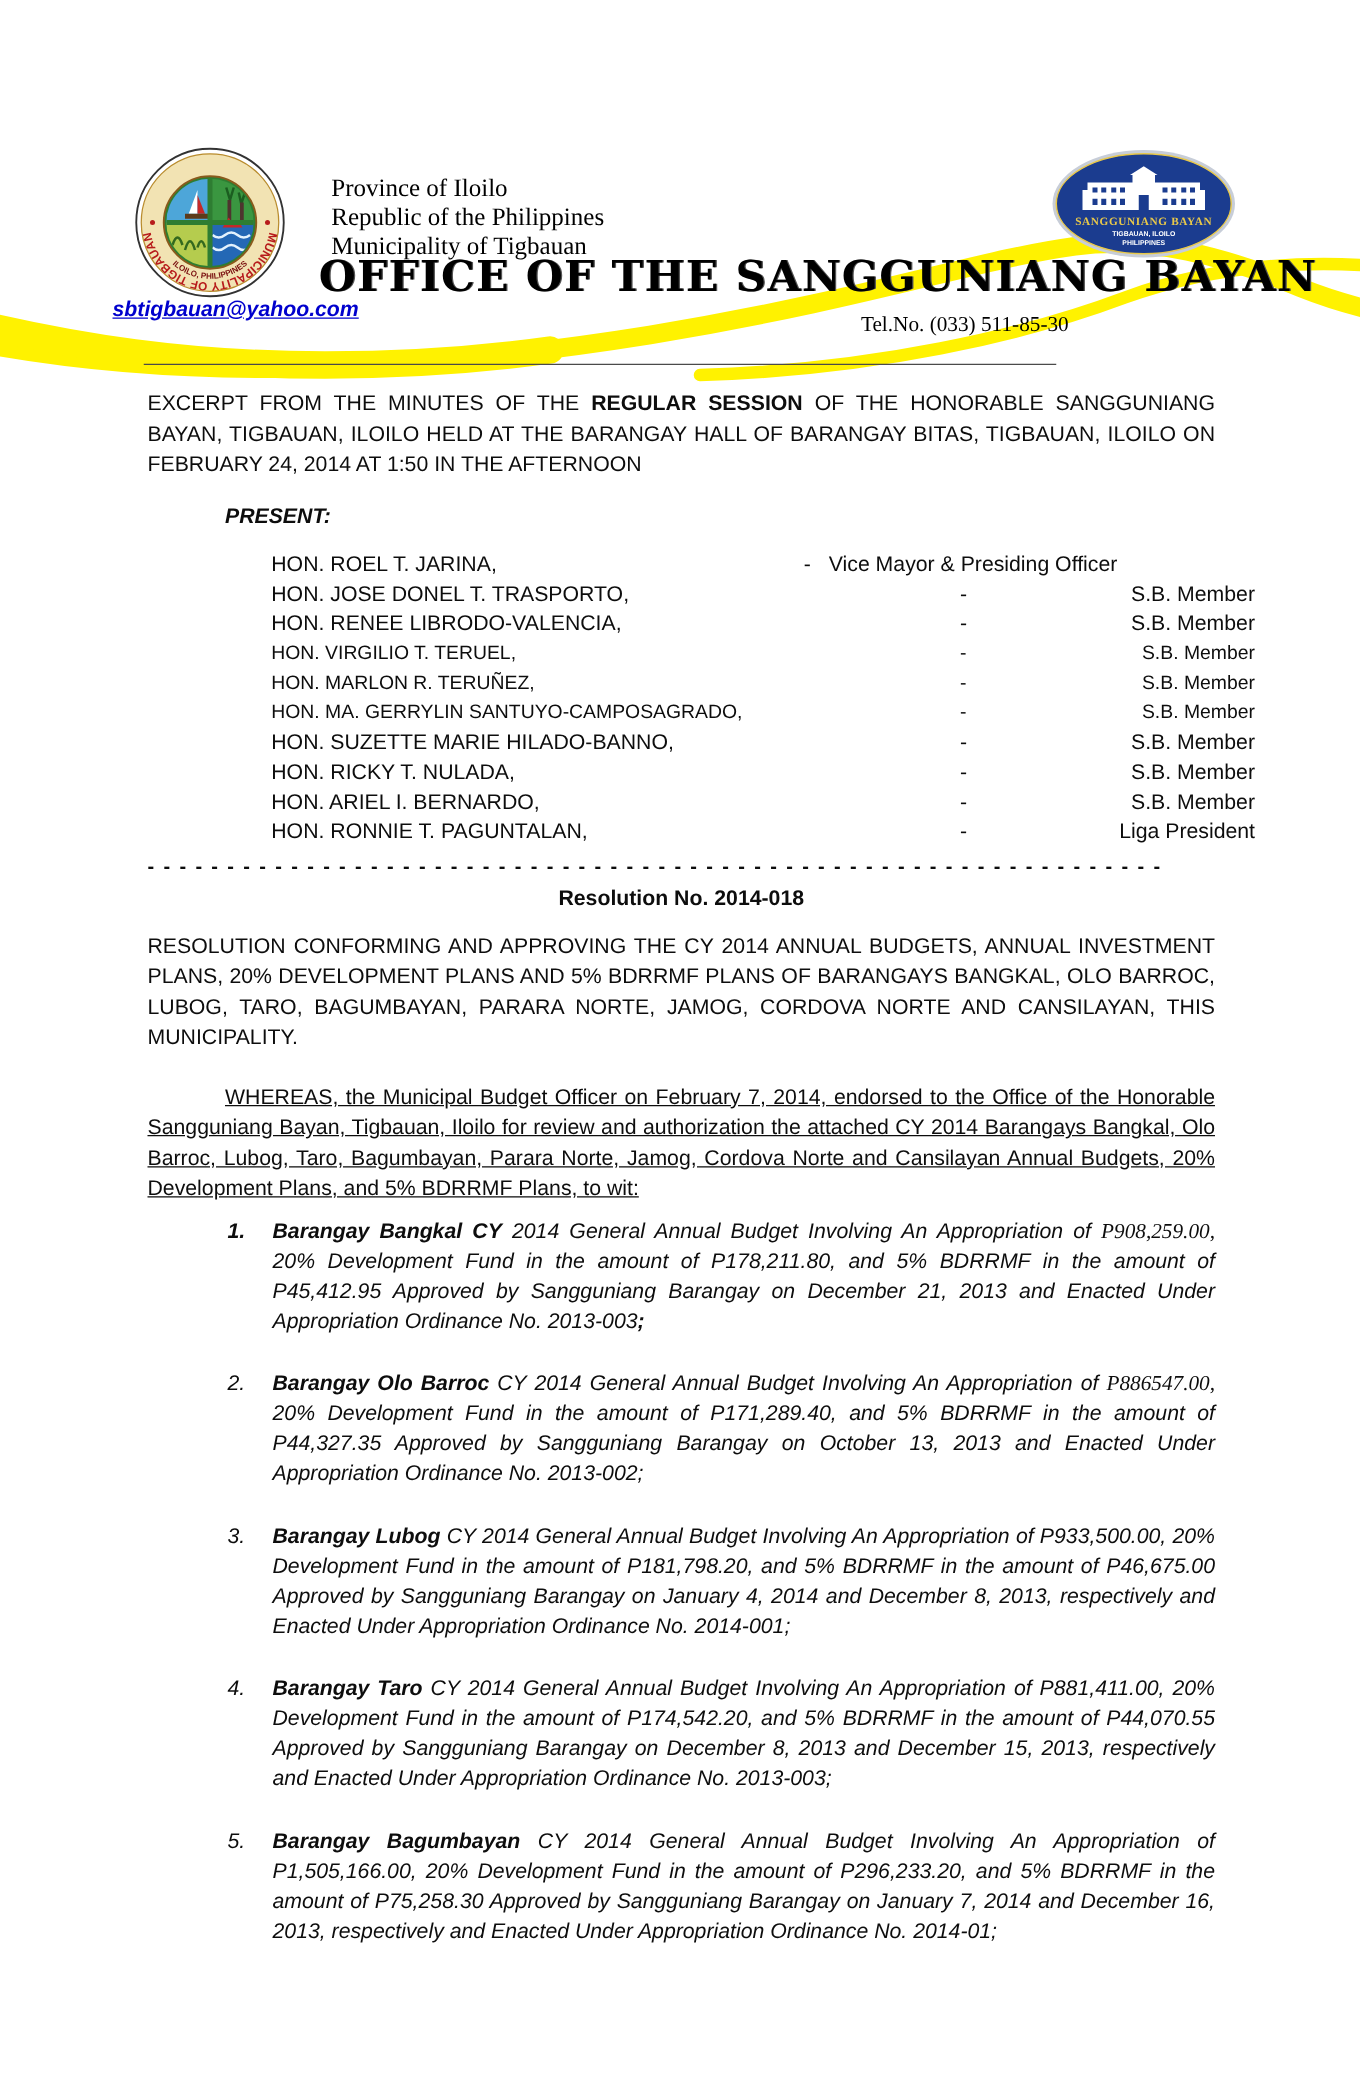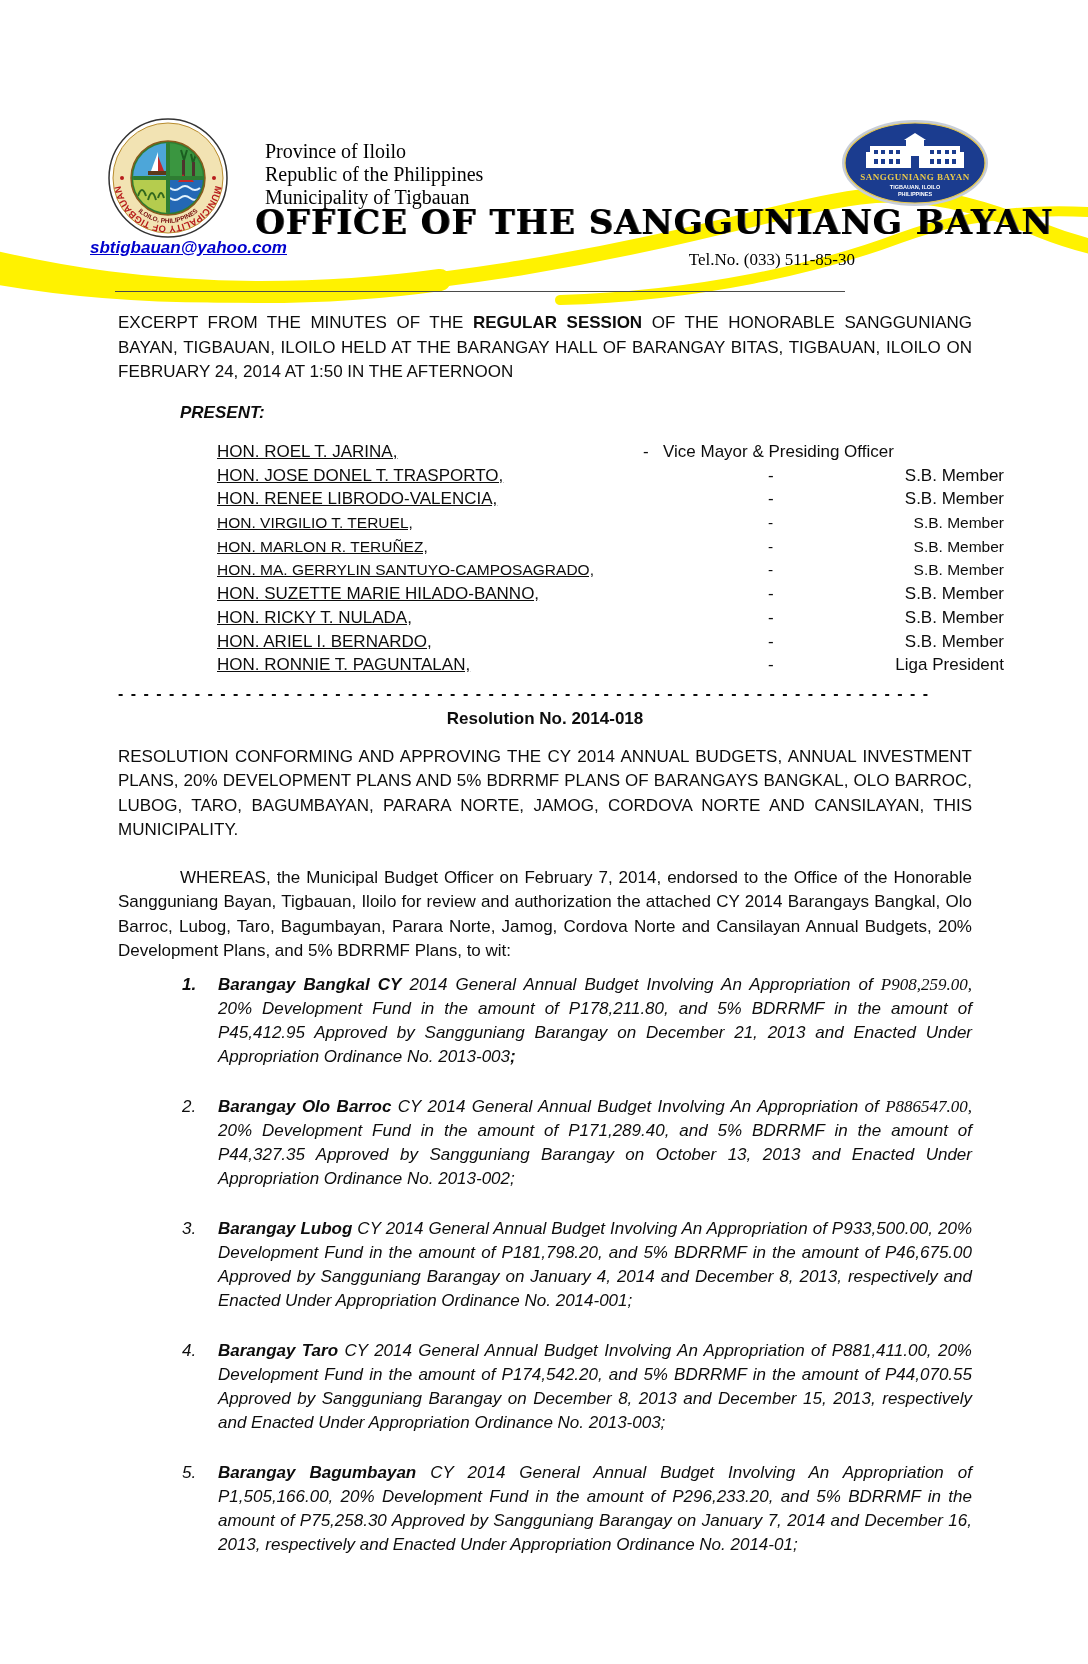--- a/index.html
+++ b/index.html
@@ -17,35 +17,35 @@
   .email{position:absolute;left:90px;top:238px;z-index:4;color:#0000cd;font-weight:bold;
          font-style:italic;font-size:17px;text-decoration:underline;cursor:pointer;}
   .tel{position:absolute;right:233px;top:250px;z-index:4;font-family:"Liberation Serif",serif;
        font-size:17px;color:#000;}
   .divider{position:absolute;left:115px;top:291px;width:730px;border-top:1px solid #4a4a4a;z-index:4;}
   
   .docbody{position:absolute;left:118px;top:303px;width:854px;z-index:4;
            font-size:17px;line-height:24.5px;color:#0d0d0d;}
   .excerpt{margin:8px 0 0 0;text-align:justify;}
   .present-label{margin:16px 0 0 62px;font-weight:bold;font-style:italic;}
-  .attendees{margin-top:15px;text-decoration:underline;}
+  .attendees{margin-top:15px;}
   .arow{position:relative;height:23.7px;white-space:nowrap;}
   .arow .nm{margin-left:99px;}
   .arow .dsh{position:absolute;left:650px;top:0;}
   .arow .rl{position:absolute;left:636px;width:250px;top:0;text-align:right;}
   .arow.first .dsh{left:525px;}
   .arow.first .rl{left:545px;width:auto;text-align:center;}
   .arow.small{font-size:15.5px;}
   .absent{margin:25px 0 0 62px;font-weight:bold;}
   .absent .nv{letter-spacing:2px;margin-left:8px;}
   .dashes{margin-top:5px;font-size:16px;font-weight:bold;letter-spacing:1.5px;
           white-space:nowrap;overflow:hidden;}
   .res-no{margin-top:1px;text-align:center;font-weight:bold;}
   .respara{margin:13px 0 0 0;text-align:justify;}
-  .whereas{margin:23px 0 0 0;text-align:justify;text-indent:62px;}
+  .whereas{margin:23px 0 0 0;text-align:justify;text-indent:62px;text-decoration:underline;}
   .items{margin-top:9px;}
   .item{position:relative;padding-left:100px;margin-bottom:26px;text-align:justify;
         font-style:italic;line-height:24px;}
   .item .no{position:absolute;left:64px;top:0;}
   .item.boldnum .no{font-weight:bold;}
   .item b{font-style:italic;}
   .amt-serif{font-family:"Liberation Serif",serif;}
 </style>
 </head>
 <body>

